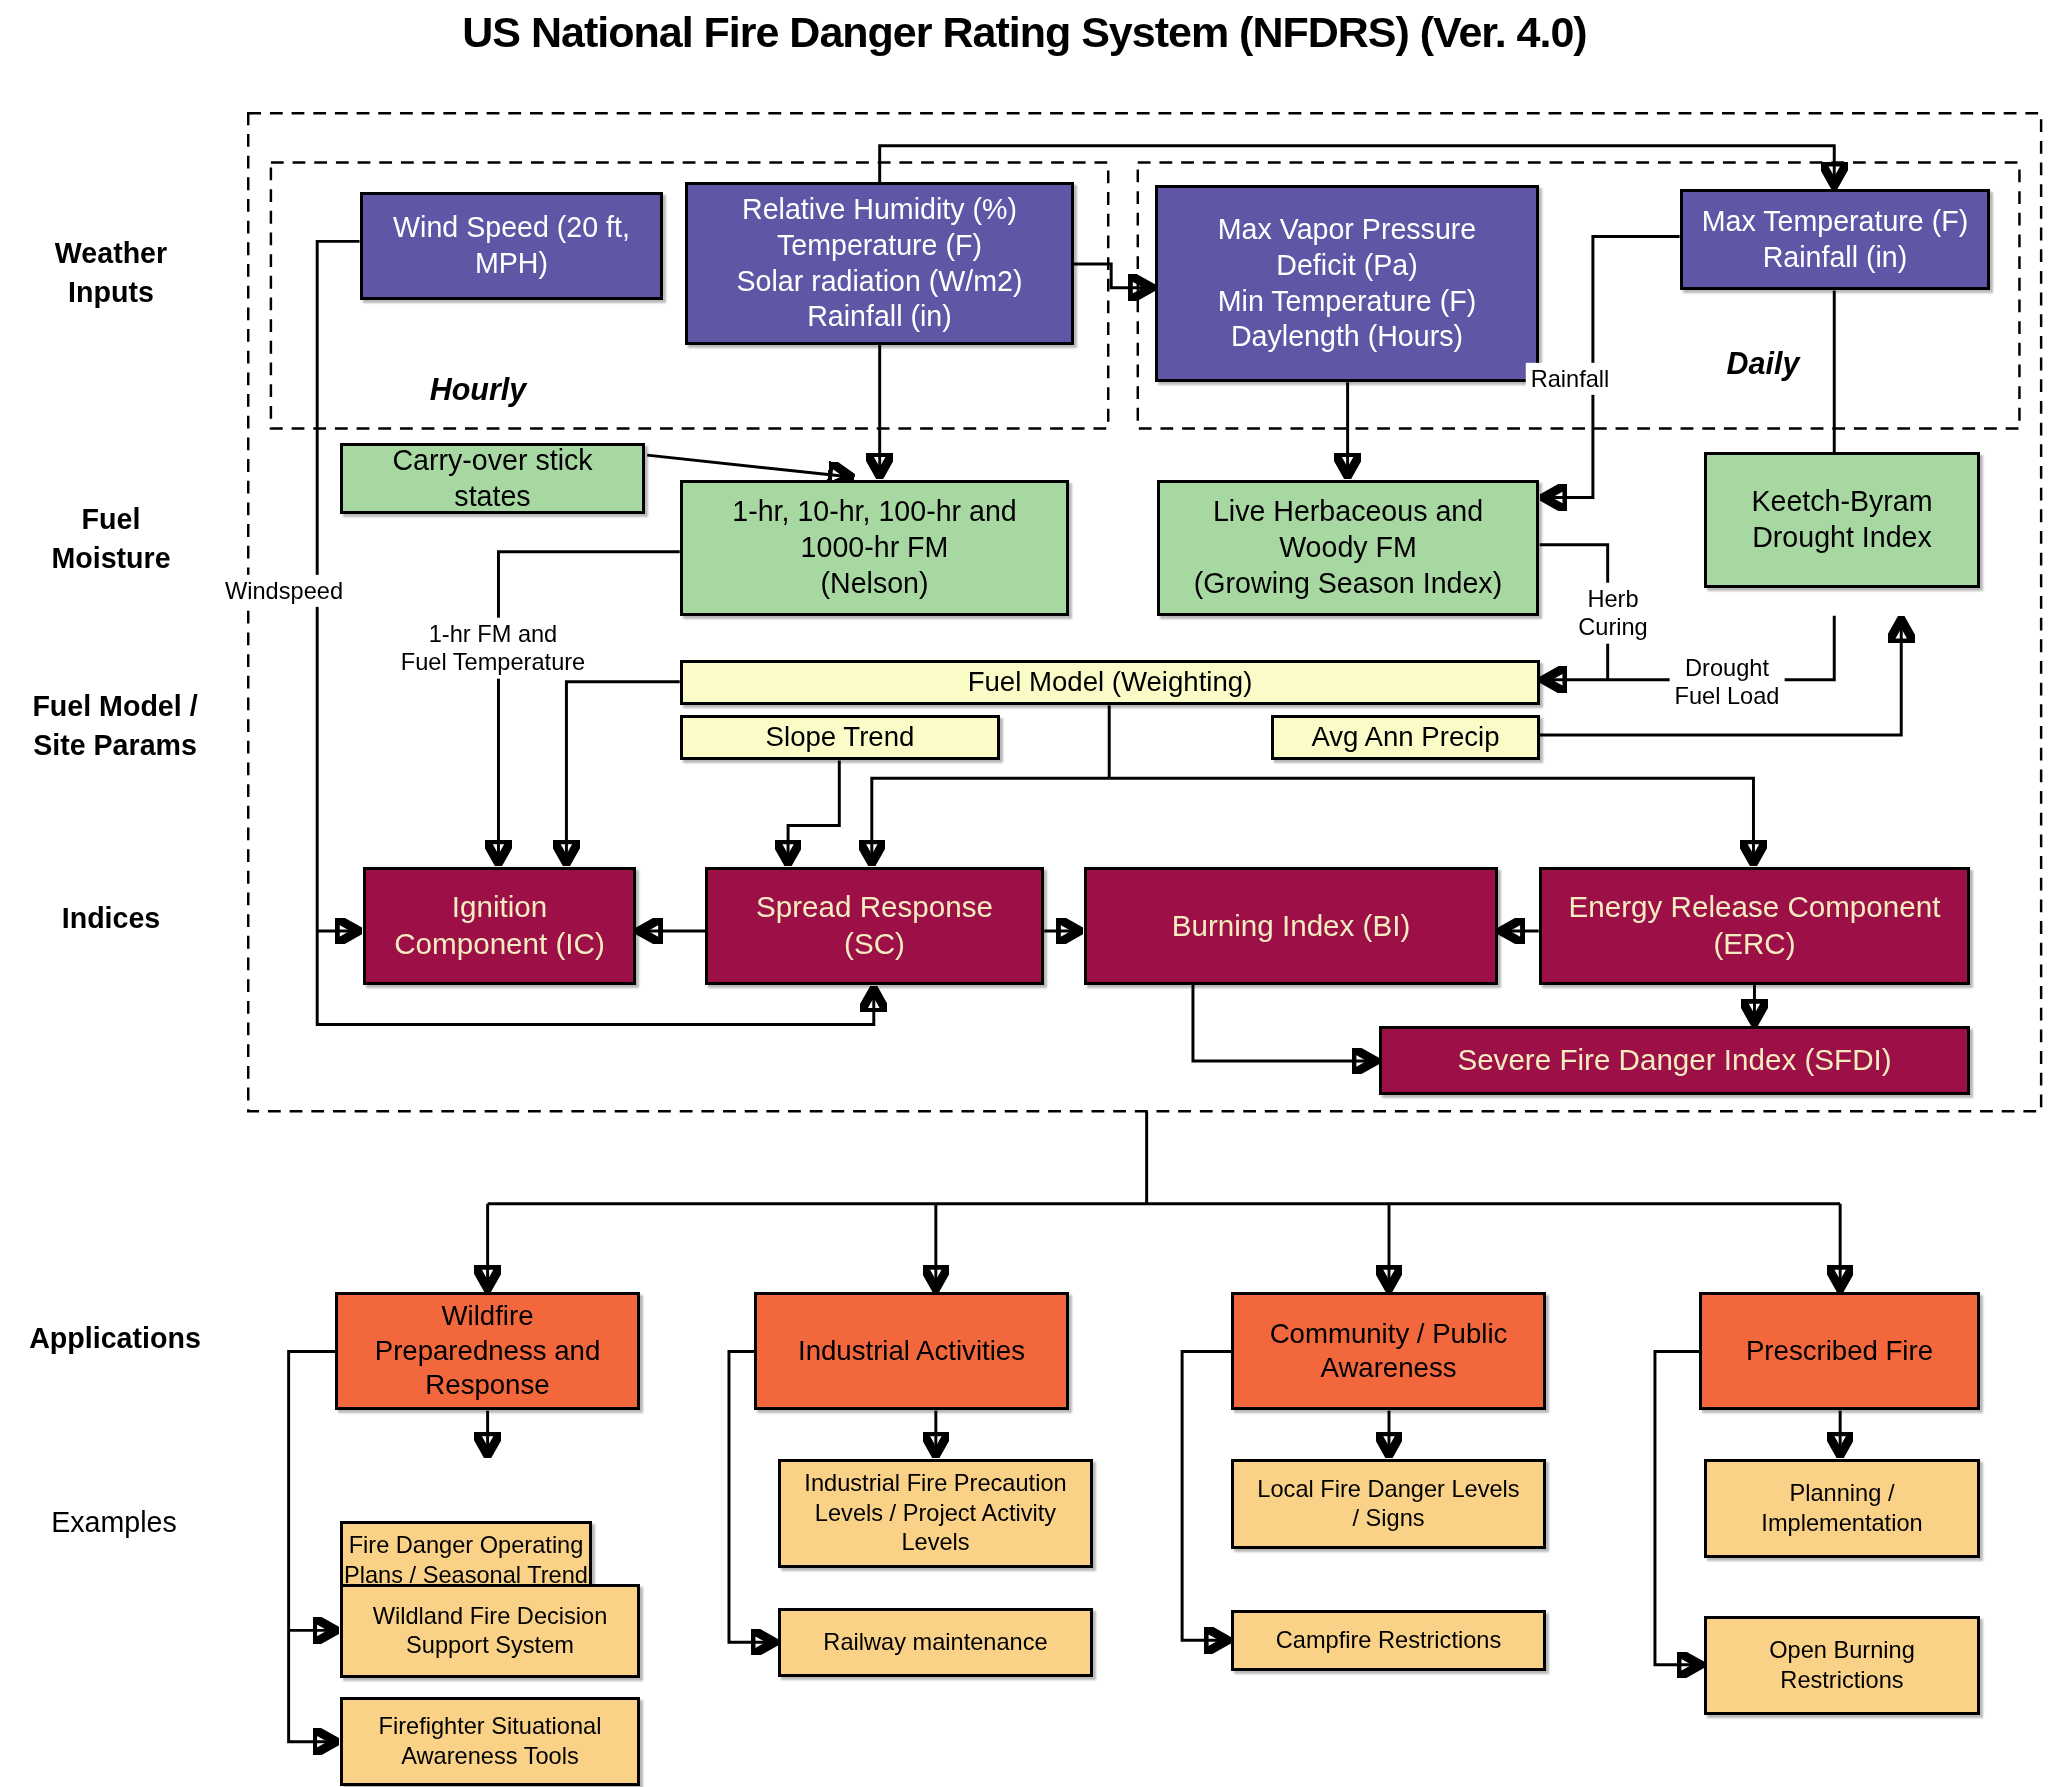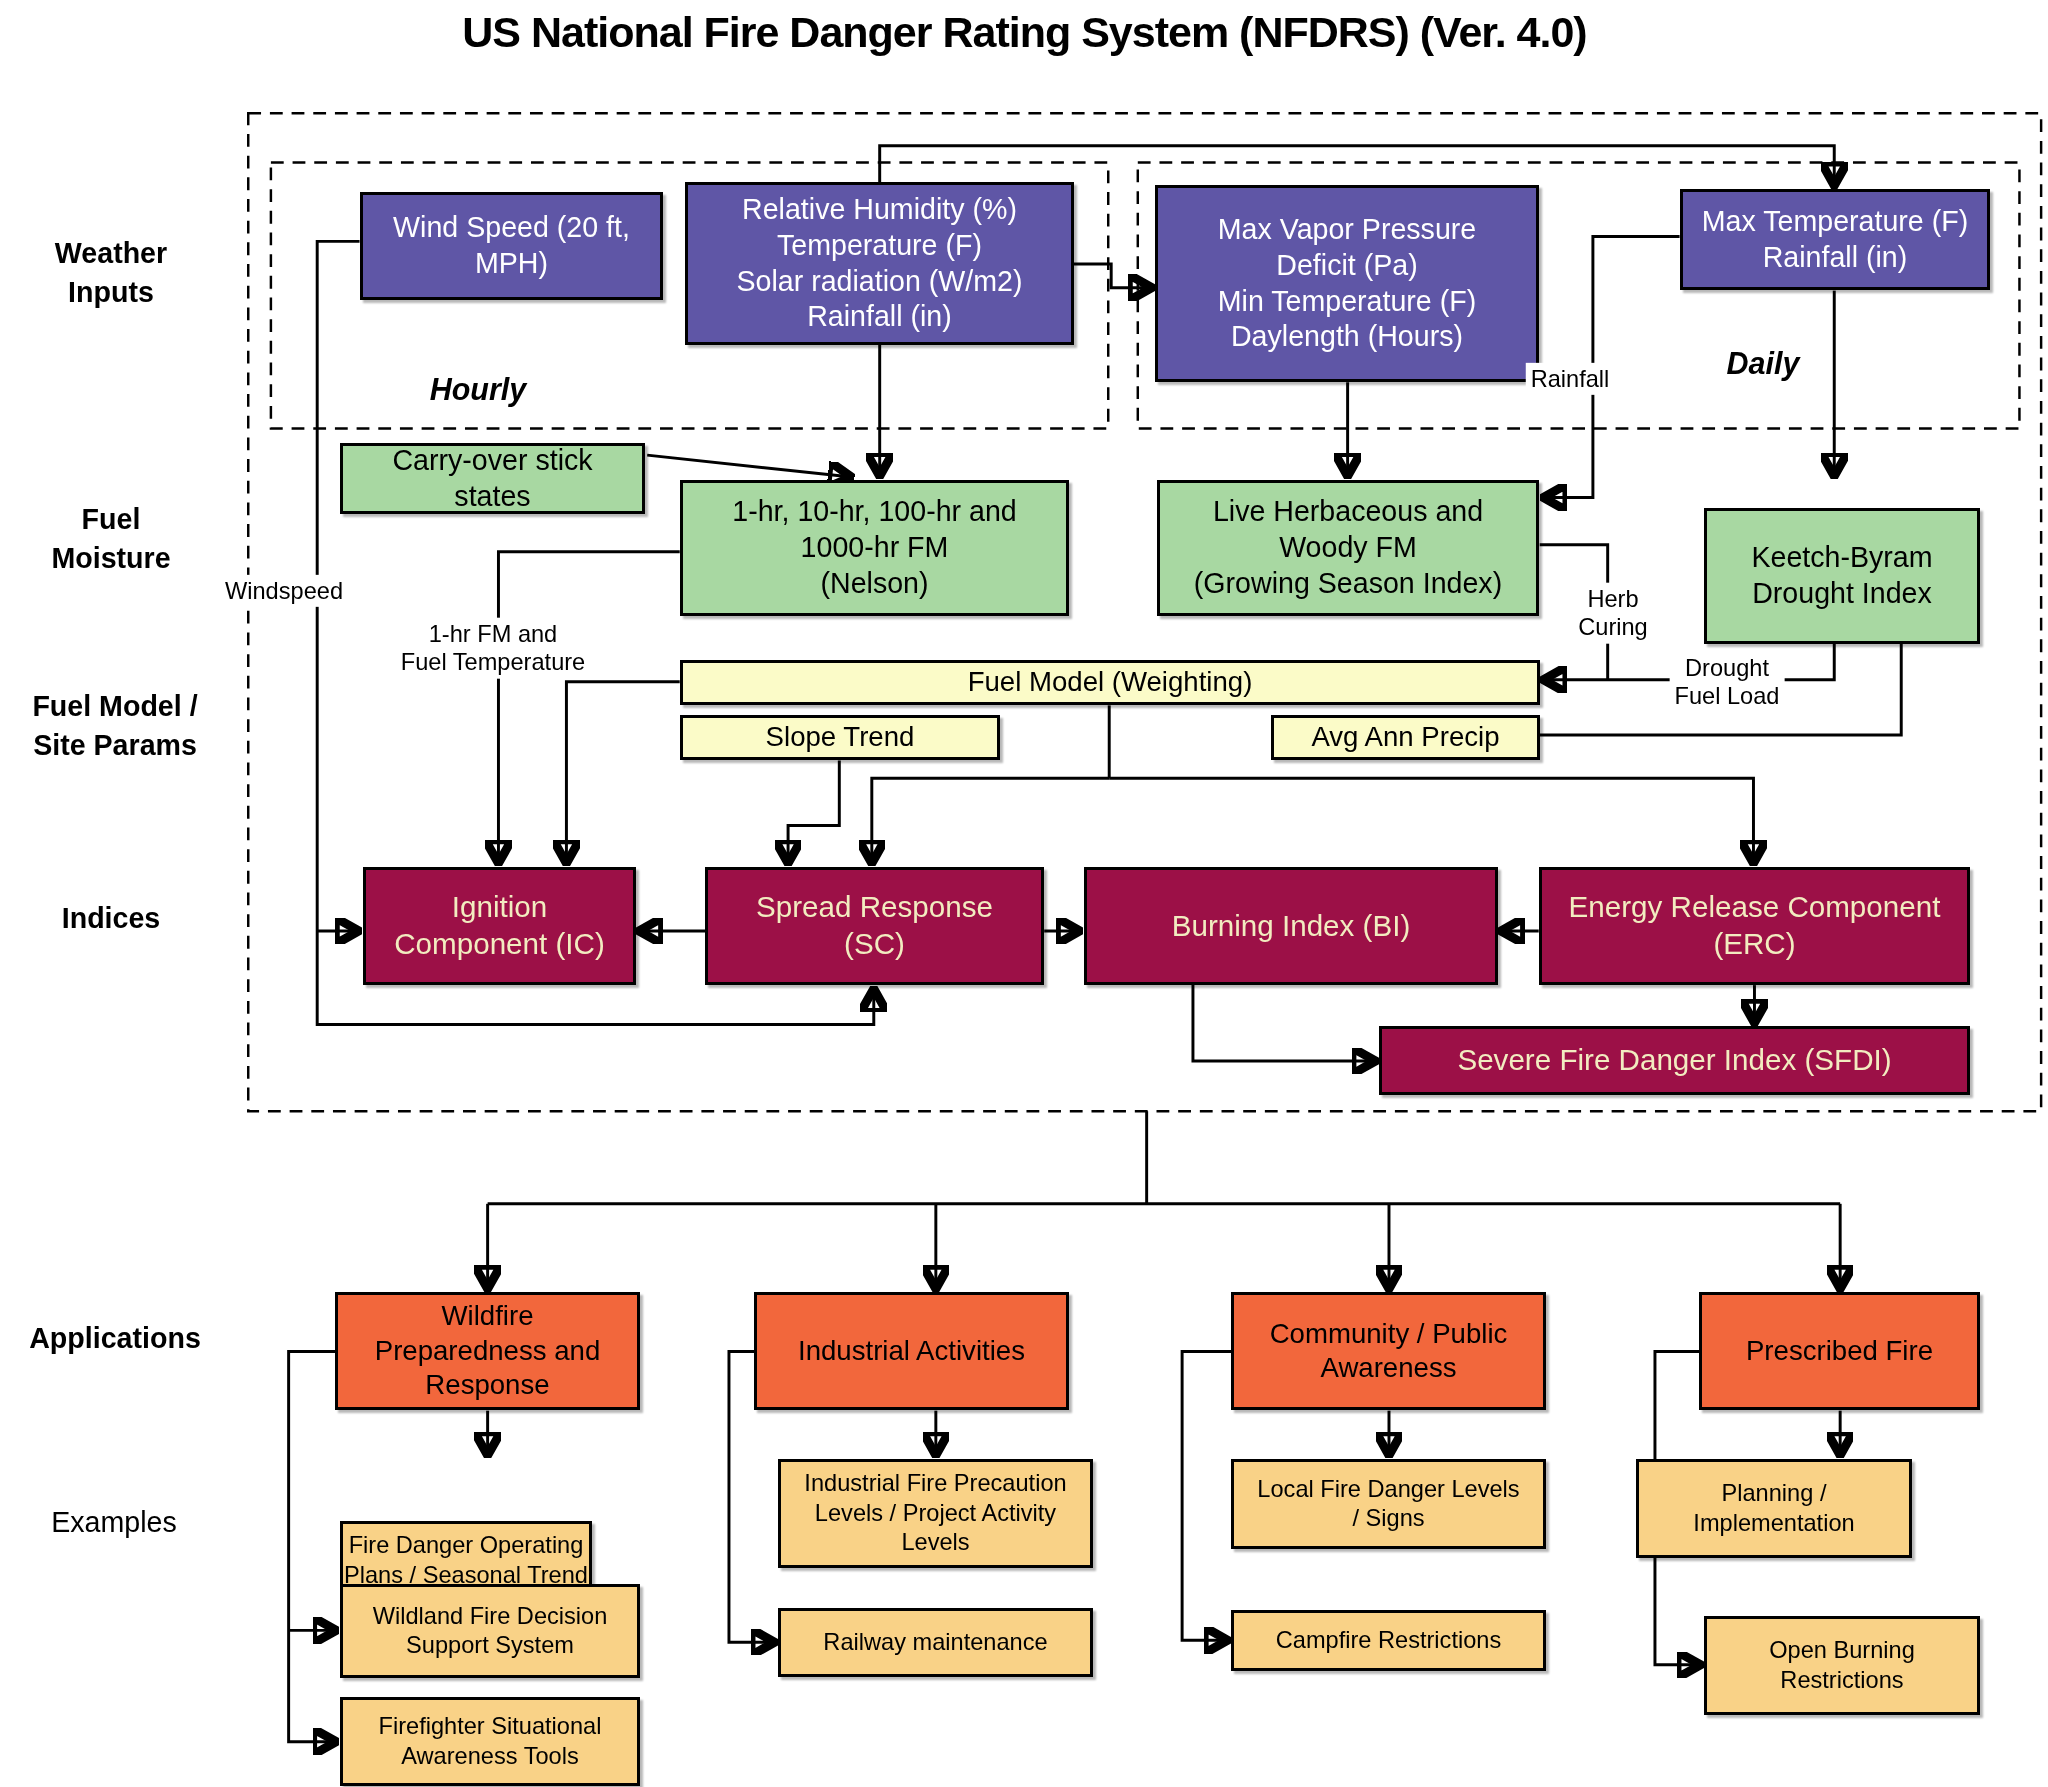--- a/index.html
+++ b/index.html
@@ -123,21 +123,21 @@
 Rainfall (in)</div>
 
   <div class="node green" style="left:340px; top:443px; width:305px; height:71px;">Carry-over stick
 states</div>
   <div class="node green" style="left:680px; top:480px; width:389px; height:136px;">1-hr, 10-hr, 100-hr and
 1000-hr FM
 (Nelson)</div>
   <div class="node green" style="left:1157px; top:480px; width:382px; height:136px;">Live Herbaceous and
 Woody FM
 (Growing Season Index)</div>
-  <div class="node green" style="left:1704px; top:508px; width:276px; height:136px;">Keetch-Byram
+  <div class="node green" style="left:1704px; top:452px; width:276px; height:136px;">Keetch-Byram
 Drought Index</div>
 
   <div class="node yellow" style="left:680px; top:660px; width:860px; height:45px;">Fuel Model (Weighting)</div>
   <div class="node yellow" style="left:680px; top:715px; width:320px; height:45px;">Slope Trend</div>
   <div class="node yellow" style="left:1271px; top:715px; width:269px; height:45px;">Avg Ann Precip</div>
 
   <div class="node maroon" style="left:363px; top:867px; width:273px; height:118px;">Ignition
 Component (IC)</div>
   <div class="node maroon" style="left:705px; top:867px; width:339px; height:118px;">Spread Response
 (SC)</div>
@@ -161,21 +161,21 @@
 Support System</div>
   <div class="node tan" style="left:340px; top:1697px; width:300px; height:89px;">Firefighter Situational
 Awareness Tools</div>
   <div class="node tan" style="left:778px; top:1459px; width:315px; height:109px;">Industrial Fire Precaution
 Levels / Project Activity
 Levels</div>
   <div class="node tan" style="left:778px; top:1608px; width:315px; height:69px;">Railway maintenance</div>
   <div class="node tan" style="left:1231px; top:1459px; width:315px; height:90px;">Local Fire Danger Levels
 / Signs</div>
   <div class="node tan" style="left:1231px; top:1610px; width:315px; height:61px;">Campfire Restrictions</div>
-  <div class="node tan" style="left:1636px; top:1459px; width:276px; height:99px;">Planning /
+  <div class="node tan" style="left:1704px; top:1459px; width:276px; height:99px;">Planning /
 Implementation</div>
   <div class="node tan" style="left:1704px; top:1616px; width:276px; height:99px;">Open Burning
 Restrictions</div>
 
   <div class="elabel period" style="left:478px; top:389px;">Hourly</div>
   <div class="elabel period" style="left:1763px; top:363px;">Daily</div>
   <div class="elabel" style="left:1570px; top:379px;">Rainfall</div>
   <div class="elabel" style="left:284px; top:591px;">Windspeed</div>
   <div class="elabel" style="left:493px; top:648px;">1-hr FM and
 Fuel Temperature</div>

